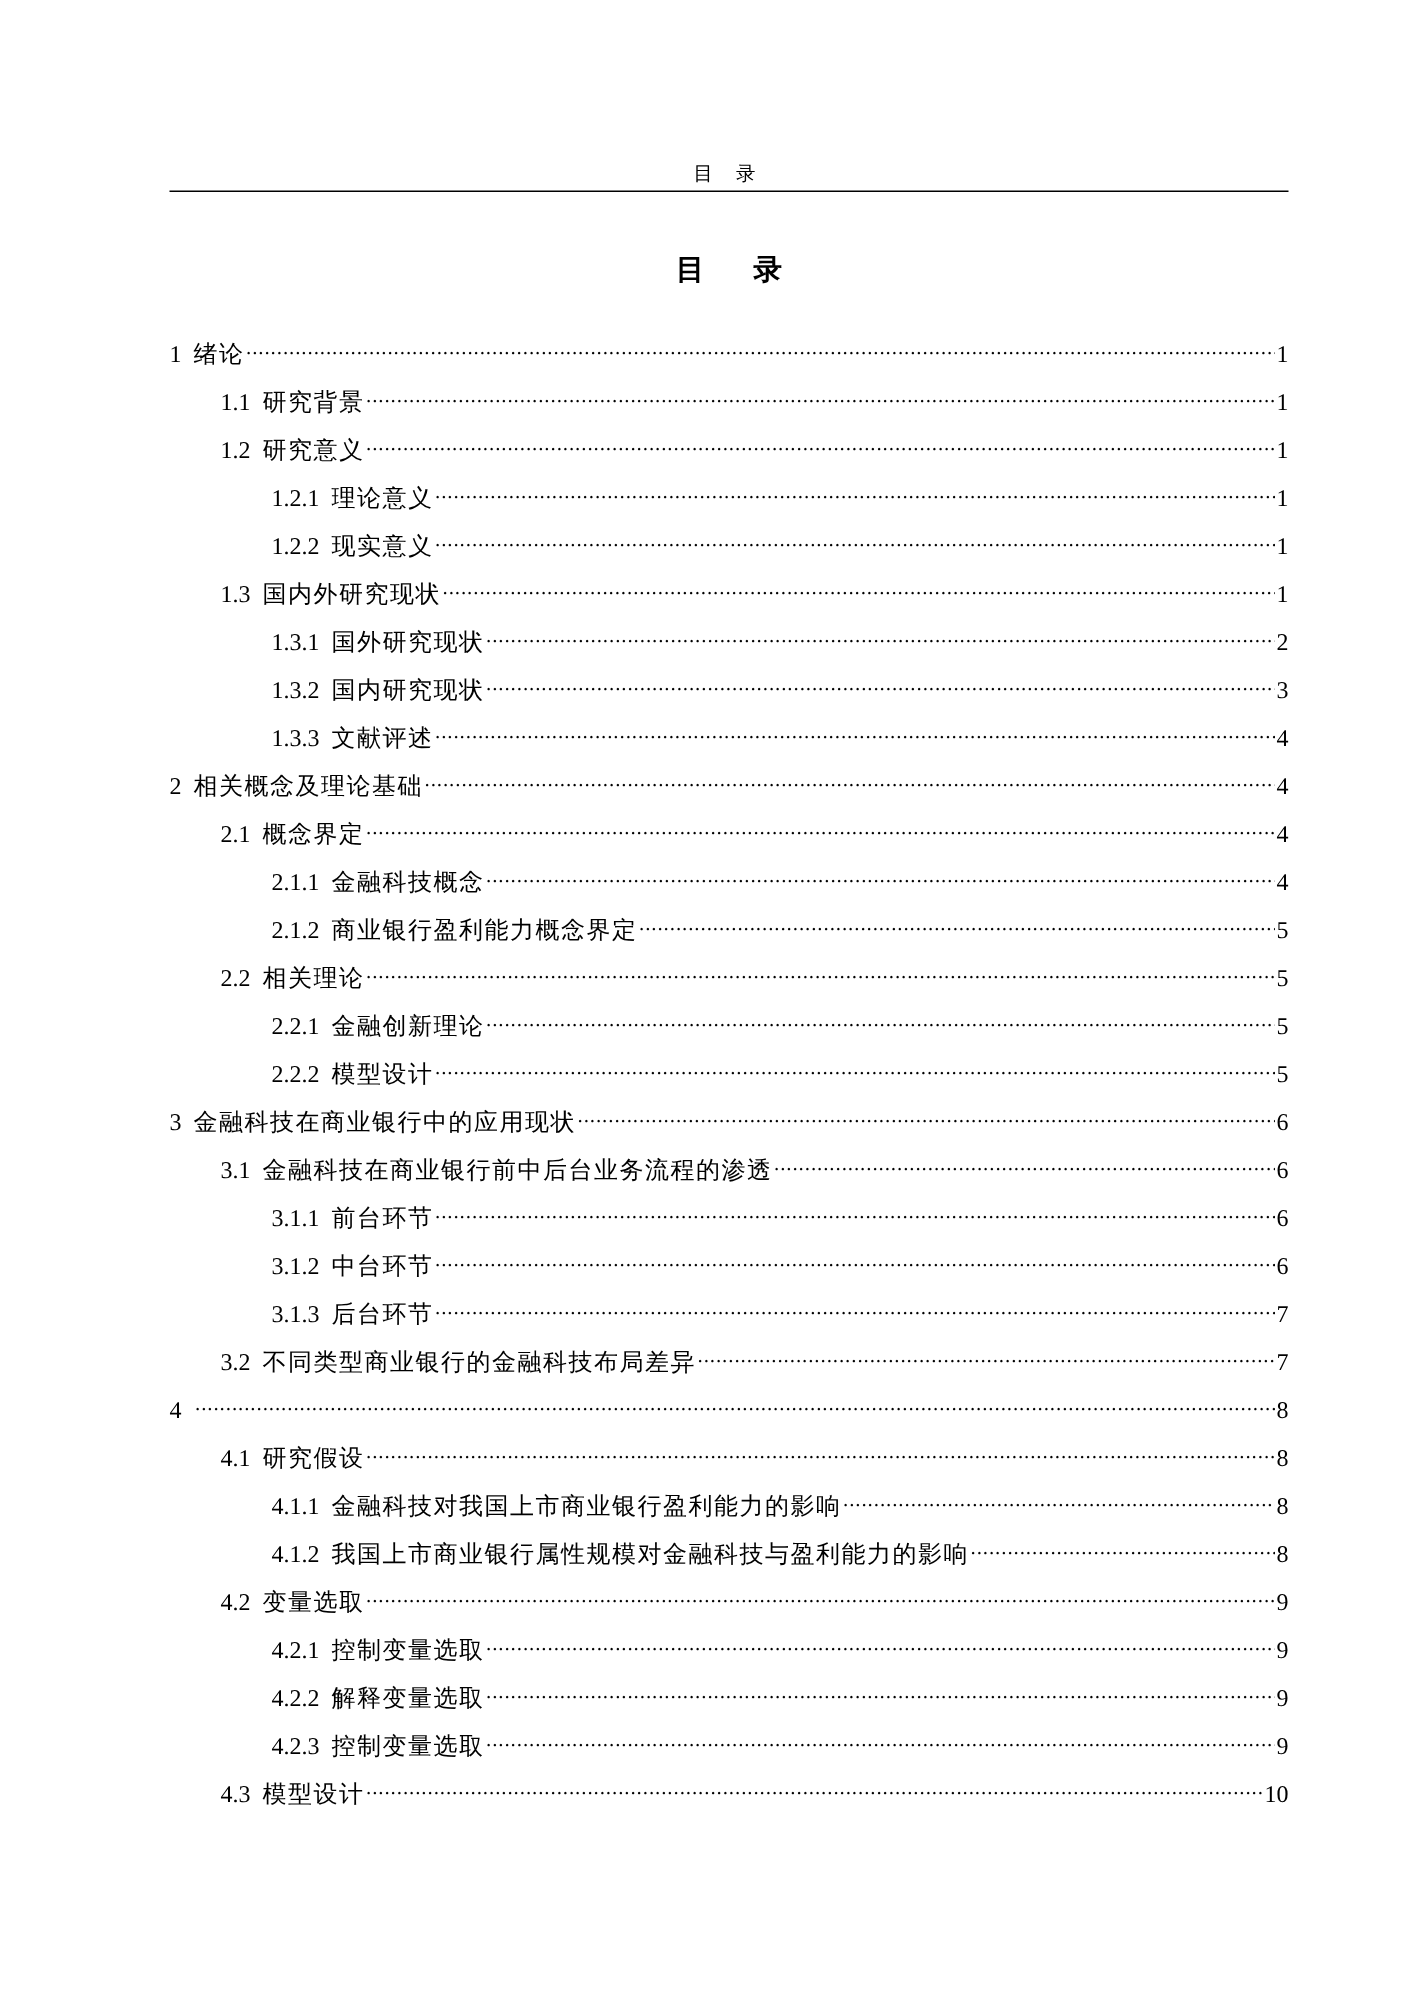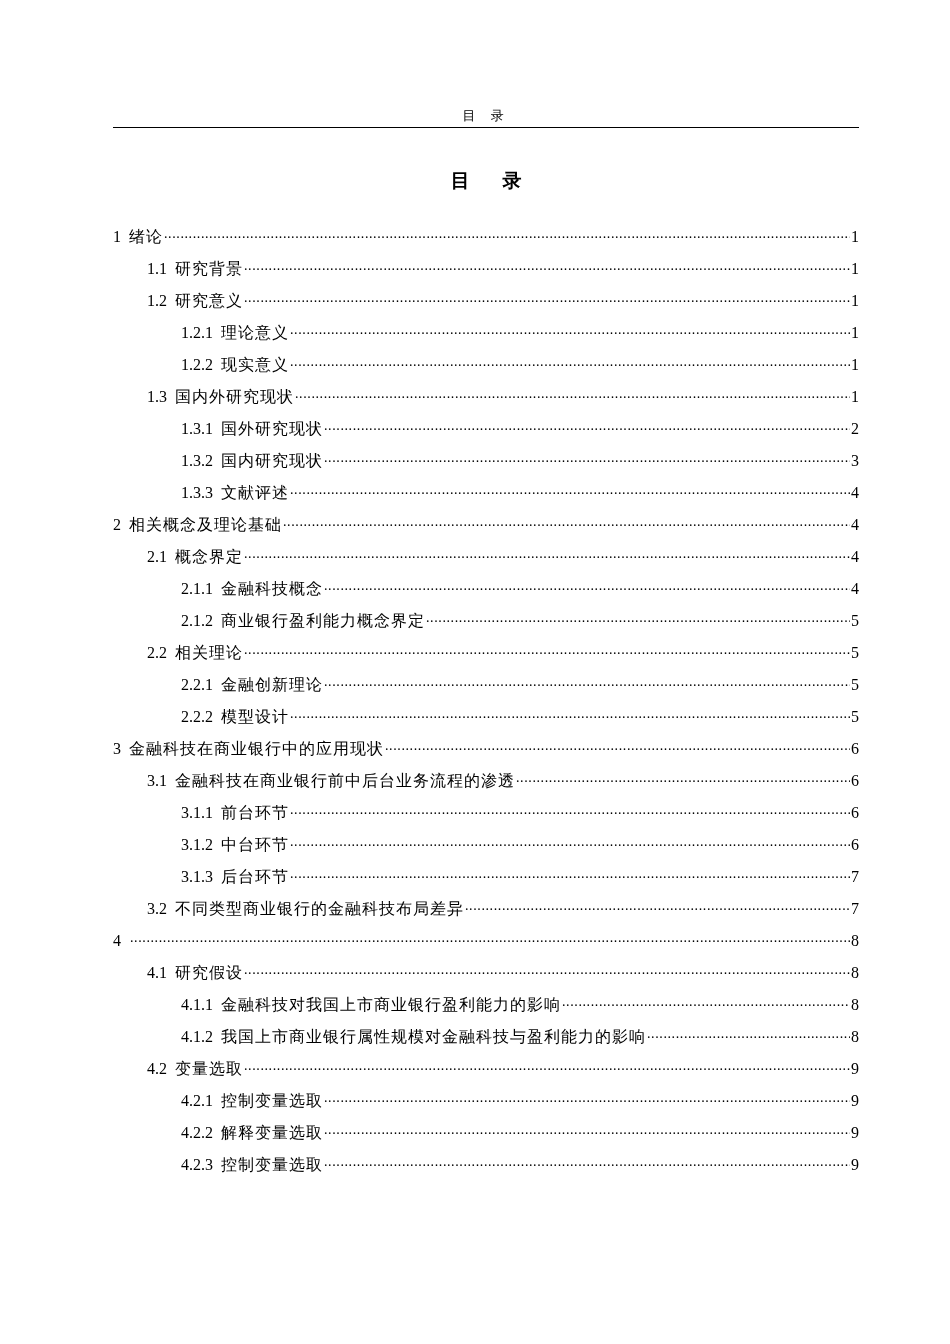--- a/index.html
+++ b/index.html
@@ -225,13 +225,19 @@
       <span class="toc-text">解释变量选取</span>
       <span class="toc-leader"></span>
       <span class="toc-page">9</span>
     </li>
   <li class="toc-entry lvl3">
       <span class="toc-num">4.2.3</span>
       <span class="toc-text">控制变量选取</span>
       <span class="toc-leader"></span>
       <span class="toc-page">9</span>
     </li>
+  <li class="toc-entry lvl2">
+      <span class="toc-num">4.3</span>
+      <span class="toc-text">模型设计</span>
+      <span class="toc-leader"></span>
+      <span class="toc-page">10</span>
+    </li>
 </ul>
 
 </body></html>

